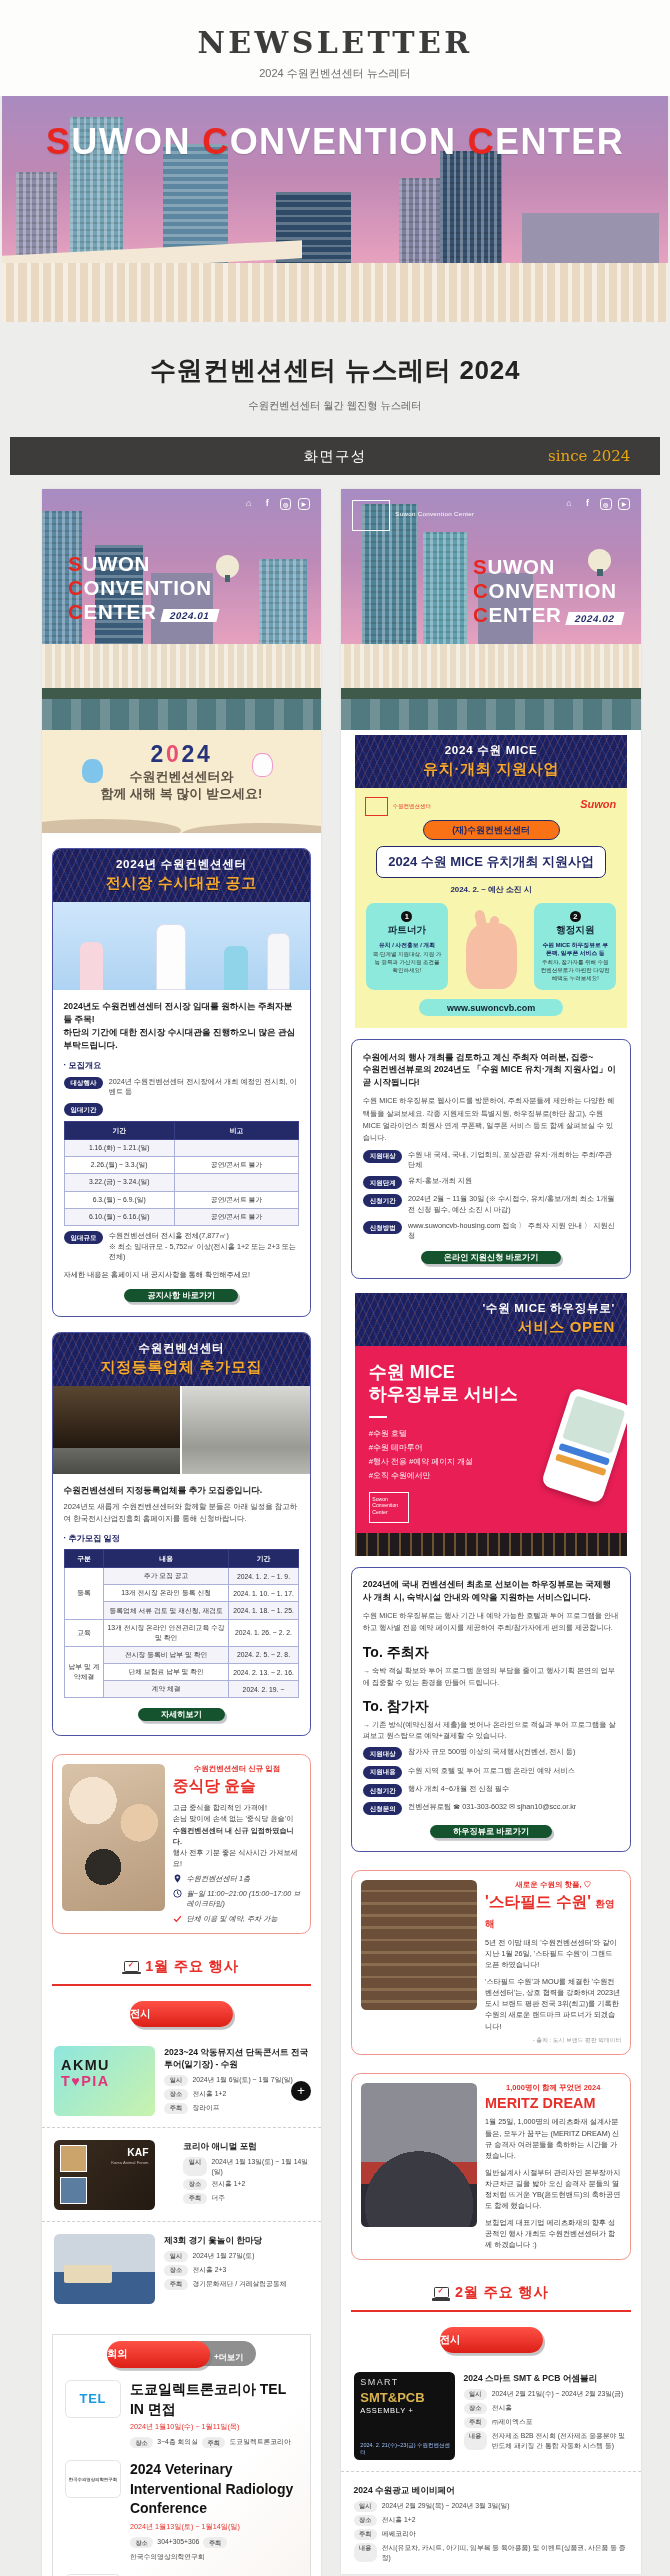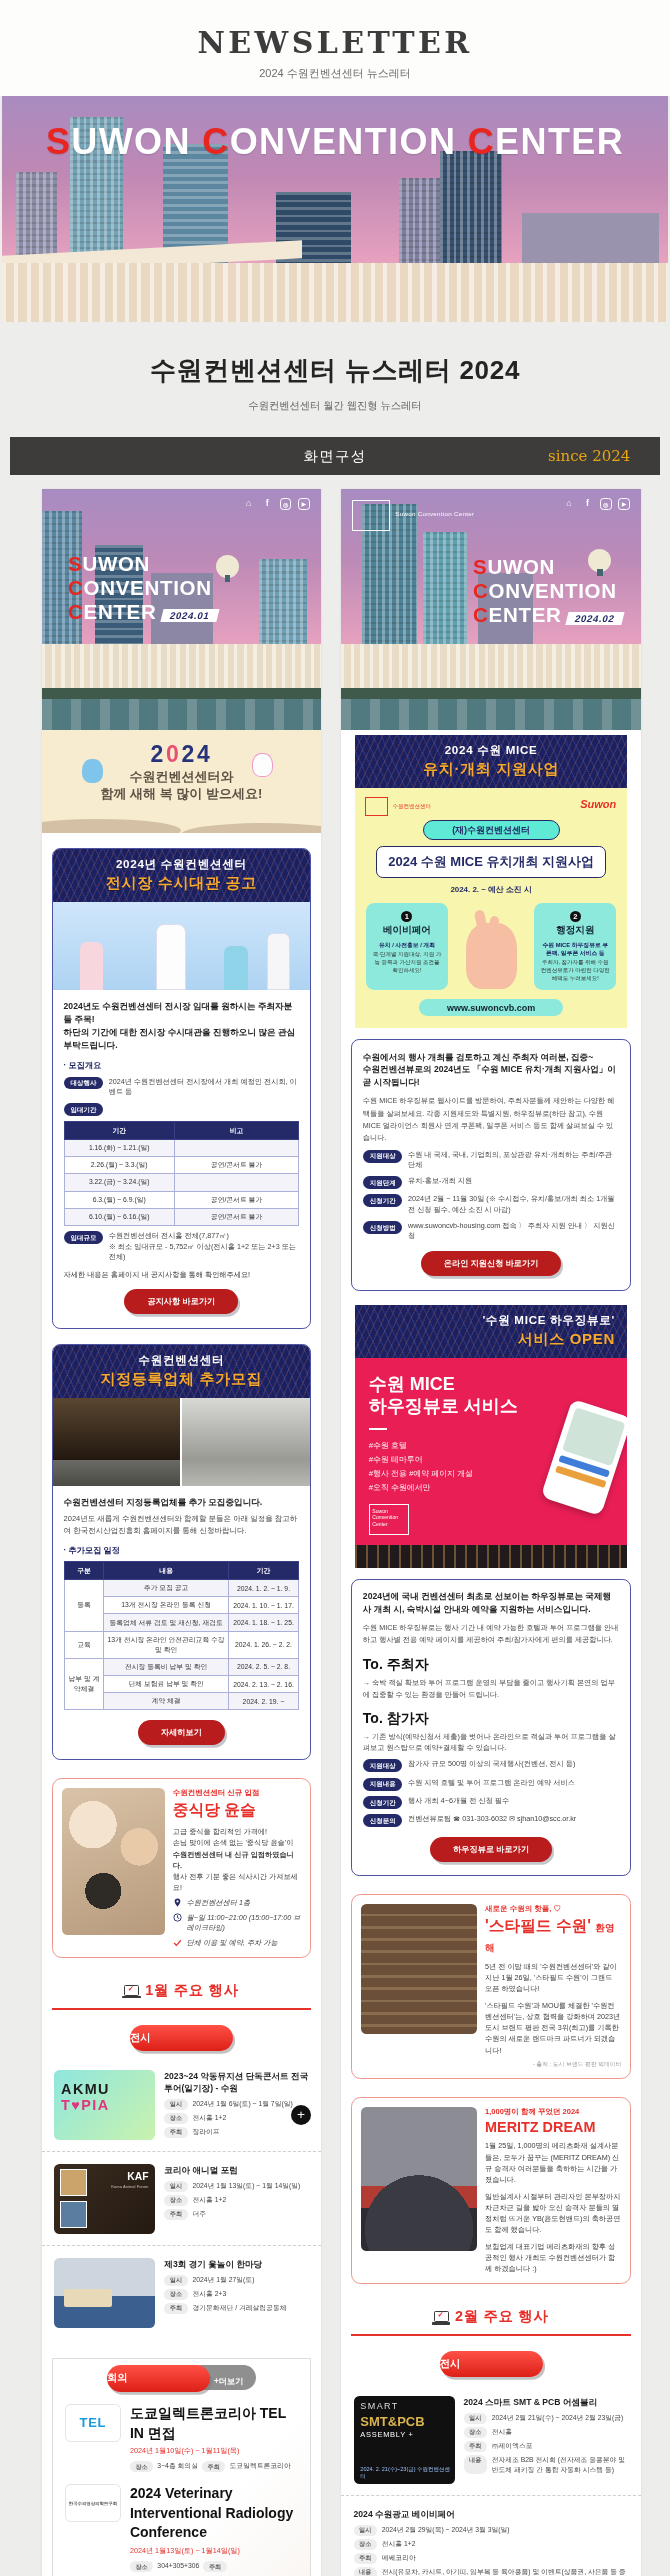--- a/index.html
+++ b/index.html
@@ -61,25 +61,25 @@
   .nbody{padding:10.3px 11px 12.3px;}
   .nbody .b1{font-size:8.6px;font-weight:bold;color:#222;line-height:1.5;}
   .sublabel{font-size:8.2px;font-weight:bold;color:#1b2060;margin:8.2px 0 5.5px;}
   .pill-navy{display:inline-block;background:#232a67;color:#fff;border-radius:8.2px;font-size:6.5px;padding:1.7px 6.8px;font-weight:bold;white-space:nowrap;}
   .badge-row{display:flex;gap:5.5px;margin-top:5.5px;font-size:7.2px;color:#444;line-height:1.45;align-items:flex-start;}
   table{border-collapse:collapse;width:100%;margin:5.5px 0 2.7px;font-size:6.8px;}
   th{background:#232a67;color:#fff;padding:3.4px 1.4px;font-weight:bold;border:0.7px solid #3a3f85;}
   td{border:0.7px solid #aab0d8;padding:3.1px 2.1px;text-align:center;color:#333;}
   tr:nth-child(even) td{background:#f3f3f9;}
   .note{font-size:7.2px;color:#333;margin-top:6.8px;}
-  .btn-navy{display:block;margin:9.6px auto 1.4px;background:#b91c1c;color:#fff;border:none;border-radius:13.7px;font-size:8.2px;font-weight:bold;padding:7px 23px;box-shadow:2.1px 2.7px 0 rgba(90,90,110,.35);cursor:pointer;}
+  .btn-navy{display:block;margin:9.6px auto 1.4px;background:#14532d;color:#fff;border:none;border-radius:13.7px;font-size:8.2px;font-weight:bold;padding:1px 23px;box-shadow:2.1px 2.7px 0 rgba(90,90,110,.35);cursor:pointer;}
   
   .rcard{border:1px solid #f0978d;border-radius:9.6px;margin:18px 9.6px 0;padding:9px;display:flex;gap:8.2px;background:#fff;}
   .rcard .ph{border-radius:5.5px;flex-shrink:0;}
-  .rtag{color:#e8302a;font-size:7.5px;font-weight:bold;}
+  .rtag{color:#e8302a;font-size:7.5px;font-weight:bold;text-align:center;}
   .rtitle{color:#e8302a;font-size:15.7px;font-weight:bold;margin:2.1px 0 5.5px;letter-spacing:0;}
   .rtitle small{font-size:9.6px;}
   .rtext{font-size:7.2px;color:#3a3a3a;line-height:1.55;}
   .rsrc{font-size:5.8px;color:#9a9a9a;margin-top:4.1px;text-align:right;}
   .inforow{display:flex;gap:4.8px;align-items:flex-start;margin-top:4.8px;font-size:7.2px;color:#444;line-height:1.4;font-style:italic;}
   .ic{width:9px;height:9px;flex-shrink:0;margin-top:0;}
   
   .sec-h{display:flex;align-items:center;justify-content:center;gap:6.2px;margin:23px 0 0;color:#e8302a;font-size:14.4px;font-weight:bold;letter-spacing:0.7px;}
   .laptop{width:15px;height:11px;border:1.4px solid #3a3a3a;border-radius:1.4px;position:relative;background:#fff;}
   .laptop:after{content:"✓";position:absolute;top:-2.1px;left:2.7px;color:#e8302a;font-size:7.5px;font-weight:bold;}
@@ -100,21 +100,21 @@
   
   .mcard{border:0.7px solid #ddd;margin:18px 9.6px 0;padding:4.1px 12.3px 13.7px;position:relative;background:linear-gradient(315deg,rgba(238,226,216,.45) 0%,rgba(255,255,255,0) 45%);}
   .meet{display:flex;gap:9px;margin-top:12.3px;align-items:flex-start;}
   .meet .logo{width:56px;height:38px;border:0.7px solid #e4e4e4;border-radius:5.5px;background:#fff;display:flex;align-items:center;justify-content:center;text-align:center;font-weight:bold;flex-shrink:0;padding:2.1px;}
   .meet h4{font-size:14px;color:#111;line-height:1.4;}
   .meet .date{color:#e8302a;font-size:7.2px;margin:2.7px 0 4.8px;}
   .meetkv{display:flex;gap:4.1px;align-items:center;font-size:6.8px;color:#444;flex-wrap:wrap;line-height:1.5;}
   .meetkv .k{background:#ededed;color:#666;border-radius:6.8px;padding:1px 5.5px;font-size:6.2px;font-weight:bold;}
   
   .poster{background:#f8f6ae;margin:0 13.7px;padding:9.6px 11px 12.3px;position:relative;}
-  .poster .orgbadge{display:block;margin:1.4px auto 5.5px;width:137px;text-align:center;background:#5eead4;border:1px solid #232a67;color:#232a67;font-weight:bold;font-size:9px;border-radius:11px;padding:2.7px 0;}
+  .poster .orgbadge{display:block;margin:1.4px auto 5.5px;width:137px;text-align:center;background:#f97316;border:1px solid #232a67;color:#232a67;font-weight:bold;font-size:9px;border-radius:11px;padding:2.7px 0;}
   .poster .ptitle{display:block;margin:0 auto;width:92%;background:#fff;border:1.4px solid #232a67;border-radius:6.8px;text-align:center;font-size:13px;font-weight:bold;color:#232a67;padding:6.2px 0;}
   .poster .period{text-align:center;font-size:7.9px;font-weight:bold;color:#232a67;margin-top:5.5px;}
   .bubbles{display:flex;justify-content:space-between;margin-top:8.2px;}
   .bub{width:82px;background:#8ce9db;border-radius:8.2px;padding:6.2px 5.5px;text-align:center;}
   .bub .n{display:inline-block;width:11px;height:11px;border-radius:50%;background:#111;color:#fff;font-size:7.5px;font-weight:bold;line-height:11px;}
   .bub .t{font-size:9.6px;font-weight:bold;color:#123;margin:2.1px 0 3.4px;}
   .bub .bd{font-size:5.8px;font-weight:bold;color:#1b2060;line-height:1.45;}
   .bub .tx{font-size:5.5px;color:#333;line-height:1.45;margin-top:2.1px;}
   .hand{position:absolute;left:50%;top:56%;width:51px;height:66px;margin-left:-25px;background:#f6bfa4;border-radius:38% 38% 30% 30%;}
   .hand:before{content:"";position:absolute;top:-12.3px;left:9.6px;width:9.6px;height:23px;background:#f6bfa4;border-radius:5.5px;transform:rotate(-12deg);}
@@ -384,21 +384,21 @@
       </div>
       <div class="plusbtn">+</div>
     </div>
     <div class="ev">
       <div class="thumb" style="background:linear-gradient(135deg,#3a2c20,#241a12);">
         <div style="position:absolute;top:6.8px;right:6.8px;font-weight:bold;font-size:10.3px;color:#fff;">KAF</div>
         <div style="position:absolute;top:20.5px;right:6.8px;font-size:4.1px;color:#cbb;">Korea Animal Forum</div>
         <div style="position:absolute;left:5.5px;top:5.5px;width:27px;height:27px;background:#caa46a;border:1.4px solid #fff;"></div>
         <div style="position:absolute;left:5.5px;bottom:5.5px;width:27px;height:27px;background:#5b7da0;border:1.4px solid #fff;"></div>
       </div>
-      <div style="flex:1;">
+      <div style="flex:1;margin-left:19px;">
         <h4>코리아 애니멀 포럼</h4>
         <div class="kv">
               <span class="k">일시</span>
               <span>2024년 1월 13일(토) ~ 1월 14일(일)</span>
             </div>
         <div class="kv">
               <span class="k">장소</span>
               <span>전시홀 1+2</span>
             </div>
         <div class="kv">
@@ -515,21 +515,21 @@
         </div>
     <div class="citylogo">Suwon</div>
     <div style="height:20.5px;"></div>
     <div class="orgbadge">(재)수원컨벤션센터</div>
     <div class="ptitle">2024 수원 MICE 유치개최 지원사업</div>
     <div class="period">2024. 2. ~ 예산 소진 시</div>
     <div class="hand"></div>
     <div class="bubbles">
       <div class="bub">
         <span class="n">1</span>
-        <div class="t">베이비페어</div>
+        <div class="t">파트너가</div>
         <div class="bd">유치 / 사전홍보 / 개최</div>
         <div class="tx">국·단계별 지원대상, 지원 가능 항목과 가산지원 조건을 확인하세요!</div>
       </div>
       <div class="bub">
         <span class="n">2</span>
         <div class="t">행정지원</div>
         <div class="bd">수원 MICE 하우징뷰로 쿠폰팩, 일쿠폰 서비스 등</div>
         <div class="tx">주최자, 참가자를 위해 수원컨벤션뷰로가 마련한 다양한 혜택도 누려보세요!</div>
       </div>
     </div>

